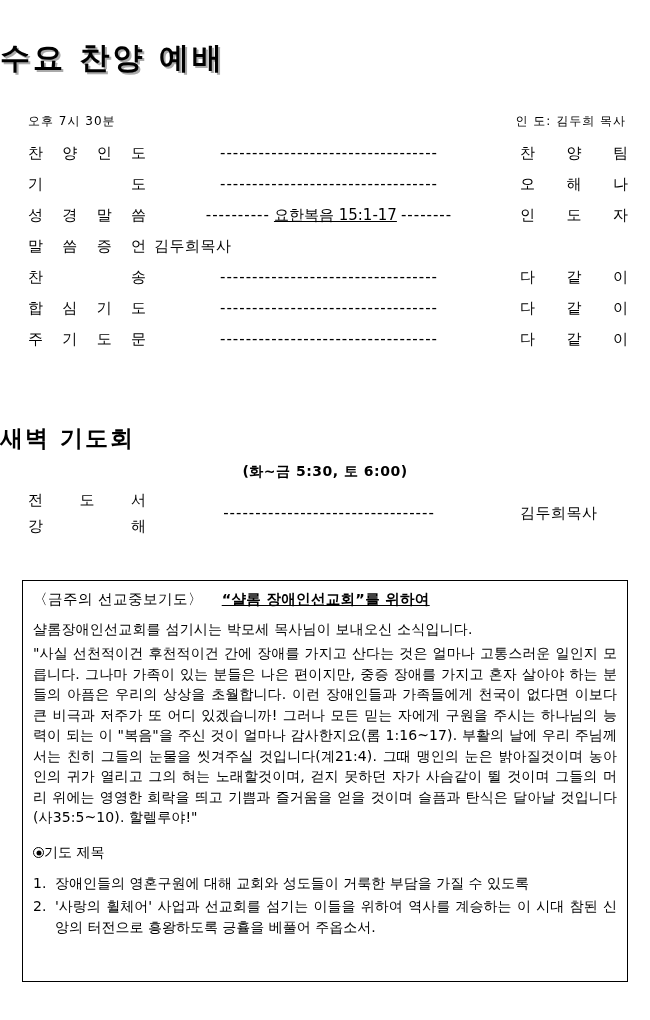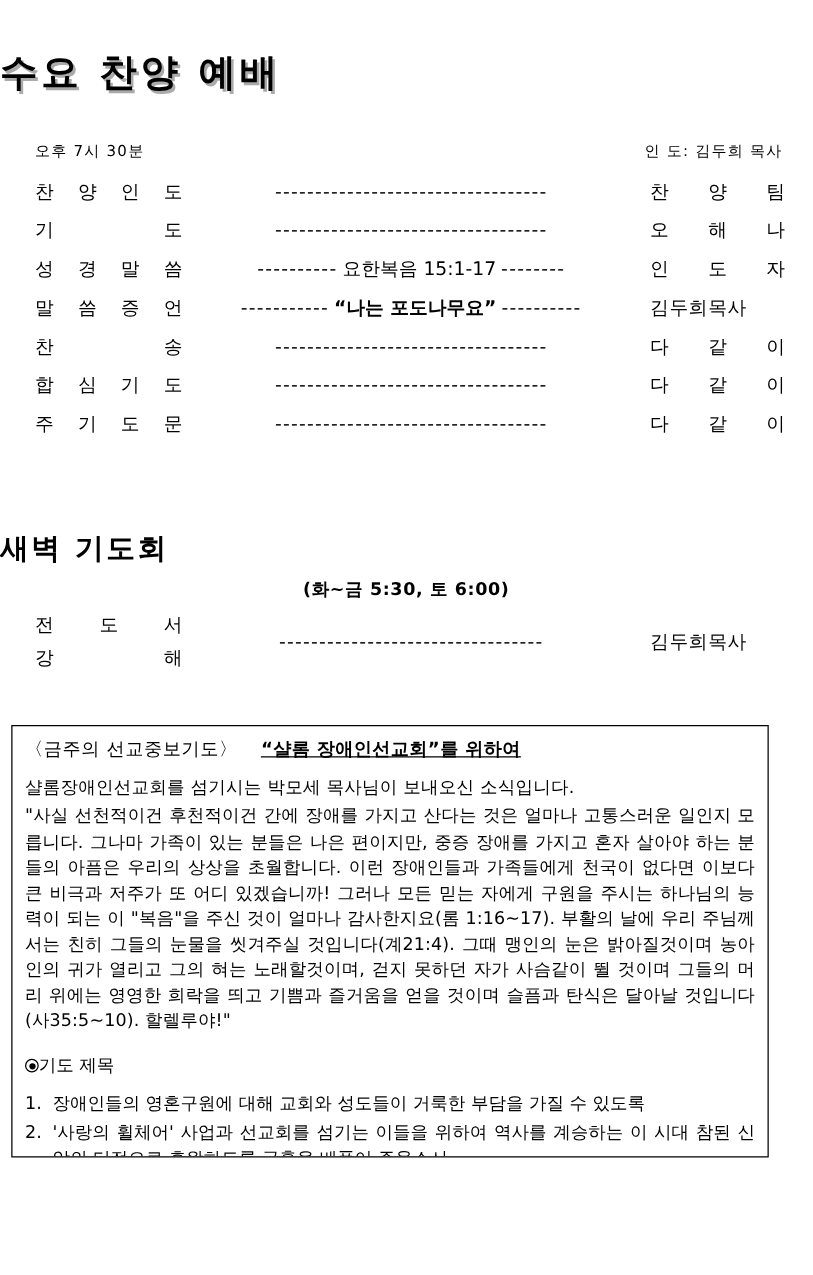--- a/index.html
+++ b/index.html
@@ -61,21 +61,21 @@
     position: relative;
     text-align: center;
     white-space: nowrap;
     overflow: hidden;
     letter-spacing: 0px;
   }
   .dashes {
     letter-spacing: 1px;
     font-size: 15px;
   }
-  .mid-text { padding: 0 4px; }
+  .mid-text { padding: 0 4px; text-decoration: underline; }
   .mid-text.bold { font-weight: bold; }
   .order-person {
     width: 108px;
     flex: 0 0 108px;
     display: flex;
     justify-content: space-between;
     white-space: nowrap;
     padding-left: 8px;
   }
   .order-person.tight { justify-content: flex-start; }
@@ -123,24 +123,24 @@
     width: 108px;
     flex: 0 0 108px;
     padding-left: 8px;
     white-space: nowrap;
     letter-spacing: 0.5px;
   }
 
   
   .prayer-box {
     position: absolute;
-    left: 9px;
+    left: 22px;
     top: 580px;
     width: 606px;
-    height: 346px;
+    height: 402px;
     border: 1px solid #000000;
     box-sizing: border-box;
     padding: 9px 10px 6px 10px;
     overflow: hidden;
   }
   .box-header {
     font-size: 14.5px;
     white-space: nowrap;
     margin-bottom: 2px;
   }
@@ -262,21 +262,20 @@
         <span>자</span>
       </div>
     </div>
     <div class="order-row">
       <div class="order-label">
         <span>말</span>
         <span>씀</span>
         <span>증</span>
         <span>언</span>
       </div>
-      <div class="order-mid"><span class="dashes">-----------</span><span class="mid-text bold">“나는 포도나무요”</span><span class="dashes">----------</span></div>
       <div class="order-person tight">
         <span>김두희목사</span>
       </div>
     </div>
     <div class="order-row">
       <div class="order-label">
         <span>찬</span>
         <span>송</span>
       </div>
       <div class="order-mid"><span class="dashes">----------------------------------</span></div>

